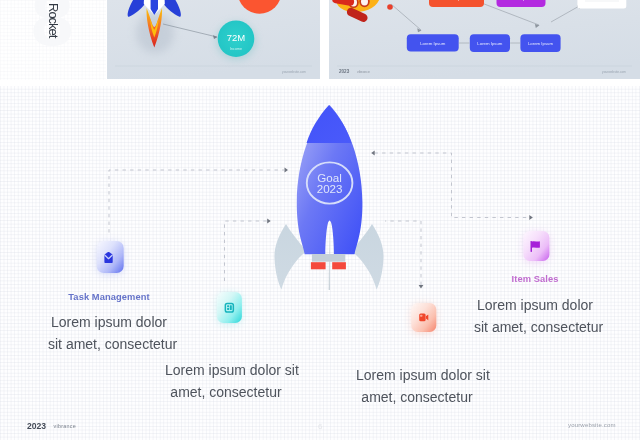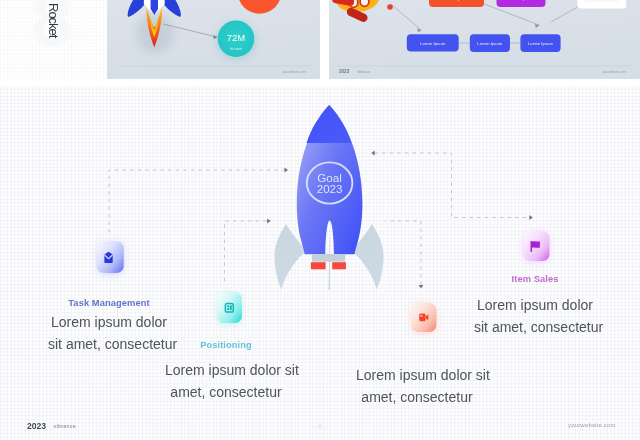--- a/index.html
+++ b/index.html
@@ -22,21 +22,21 @@
   .footer span{position:absolute;}
   .fyear{left:27px;top:421px;font-size:8.6px;font-weight:700;color:#444b58;}
   .fbrand{left:53.5px;top:423px;font-size:5.4px;color:#7b828d;letter-spacing:0.25px;}
   .fpage{left:318px;top:421.5px;font-size:8px;color:#e4e6ea;}
   .fsite{left:568px;top:421.6px;font-size:6.05px;color:#9ba1ab;letter-spacing:0.15px;}
   .node .tile{display:block;margin:0 auto;}
   .ntitle{font-size:9.3px;font-weight:700;letter-spacing:0.1px;white-space:nowrap;}
   .nbody{font-size:14px;color:#4e535c;line-height:1.58;white-space:nowrap;}
   .node .ntitle,.node .nbody{position:absolute;left:0;width:100%;}
   .n1{left:48px;top:230px;width:122px;}
-  .n1 .ntitle{color:#6573c9;top:68px;}
+  .n1 .ntitle{color:#6573c9;top:62px;}
   .n1 .tile{transform:translateX(0.7px);}
   .n1 .nbody{top:81px;}
   .n2{left:165px;top:281px;width:122px;}
   .n2 .ntitle{color:#5fc4d7;top:59px;}
   .n2 .tile{transform:translateX(2.9px);}
   .n2 .nbody{top:78px;}
   .n3{left:356px;top:292px;width:122px;}
   .n3 .ntitle{color:#ef8d77;top:54px;}
   .n3 .tile{transform:translateX(6.3px);}
   .n3 .nbody{top:72px;}
@@ -263,21 +263,20 @@
         </defs>
       <rect x="1" y="2" width="23" height="30" rx="6.5" fill="#9ae5e8" opacity="0.55" filter="url(#gl2)"></rect>
       <rect x="0" y="0" width="25" height="31" rx="6.5" fill="url(#tile2)"></rect>
       <g transform="translate(7.7,10.7)">
         <rect x="0.75" y="0.75" width="8" height="8.6" rx="1.8" fill="none" stroke="#16b4bd" stroke-width="1.5"></rect>
         <rect x="2.5" y="2.6" width="2" height="1.9" rx="0.35" fill="#16b4bd"></rect>
         <rect x="5.2" y="2.6" width="2" height="4.6" rx="0.35" fill="#16b4bd"></rect>
         <rect x="2.5" y="5.3" width="2" height="1.9" rx="0.35" fill="#16b4bd"></rect>
       </g>
     </svg>
-    <div class="ntitle">Positioning</div>
     <div class="nbody"><span>Lorem ipsum dolor sit</span><br><span>amet, consectetur</span></div>
   </div>
 
   <div class="node n3">
     <svg class="tile" width="47" height="51" viewBox="-11 -11 47 51">
       <defs>
           <filter id="gl3" x="-70%" y="-70%" width="240%" height="240%">
             <feGaussianBlur stdDeviation="4.2"></feGaussianBlur>
           </filter>
           <linearGradient id="tile3" x1="0.05" y1="0.08" x2="0.95" y2="0.92">

